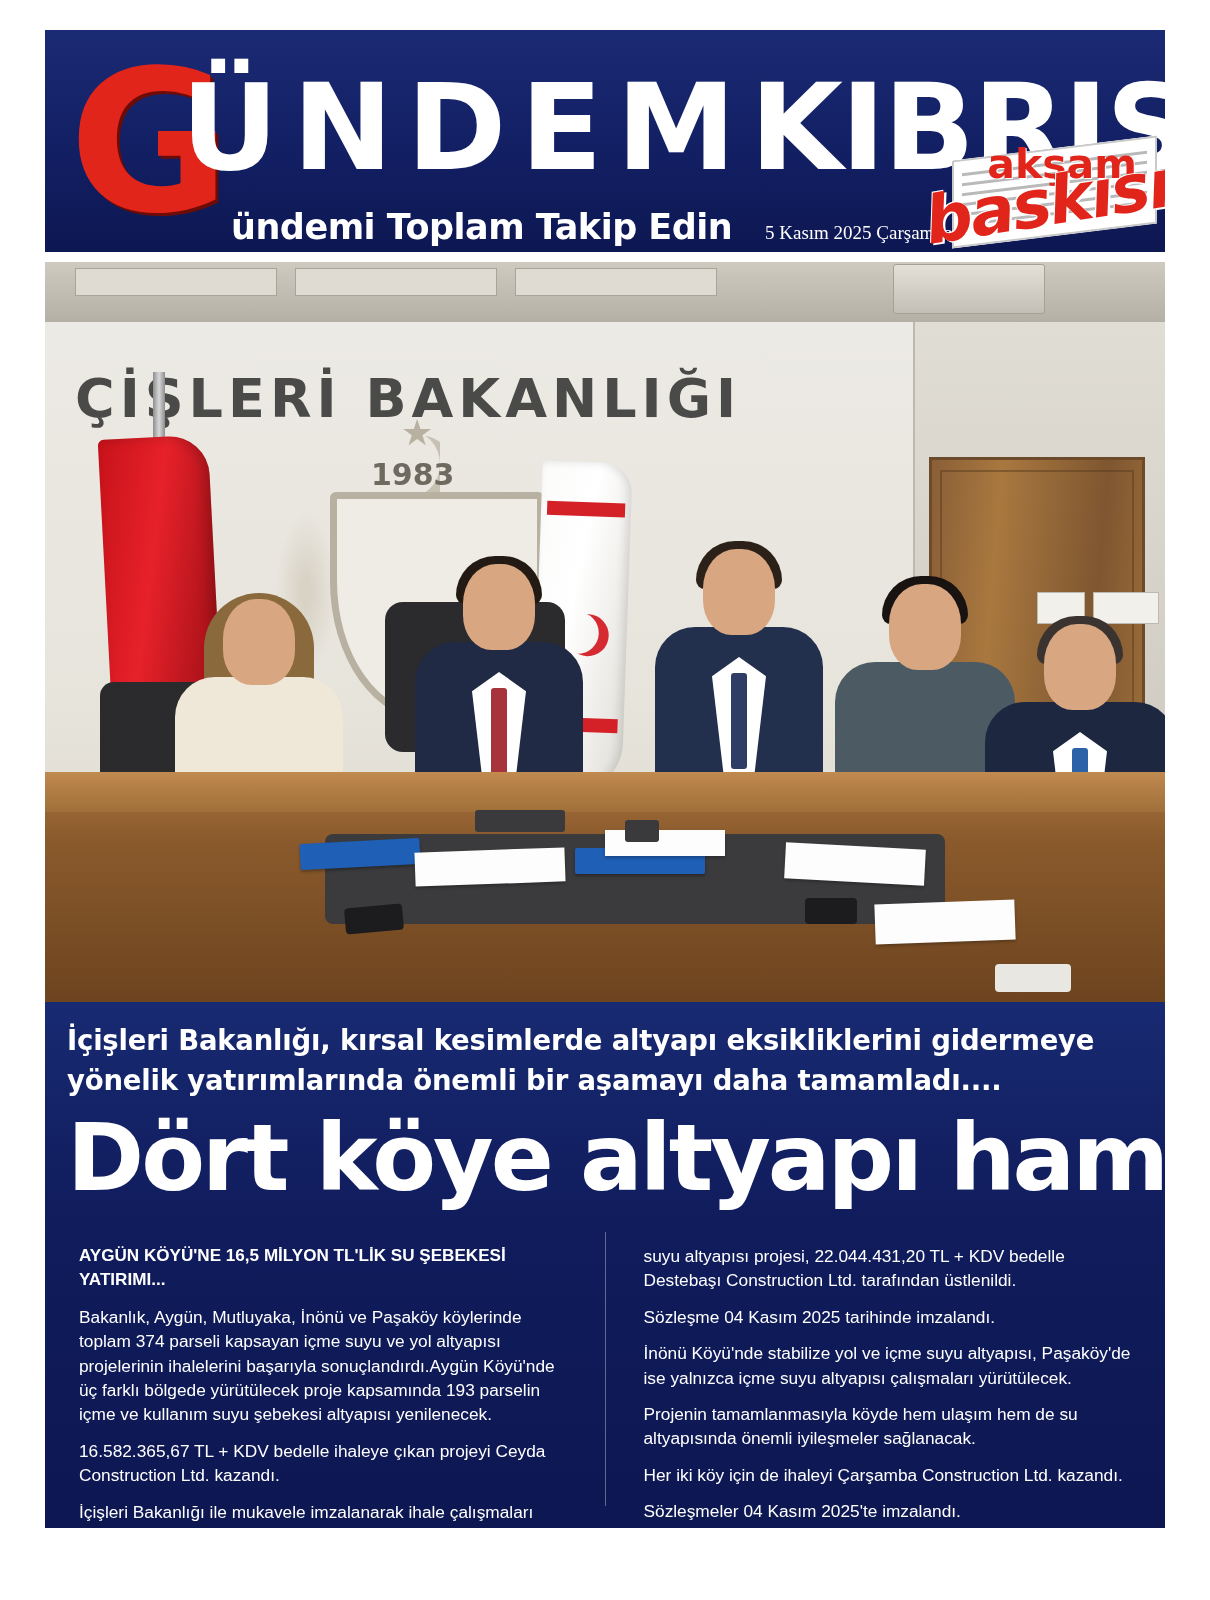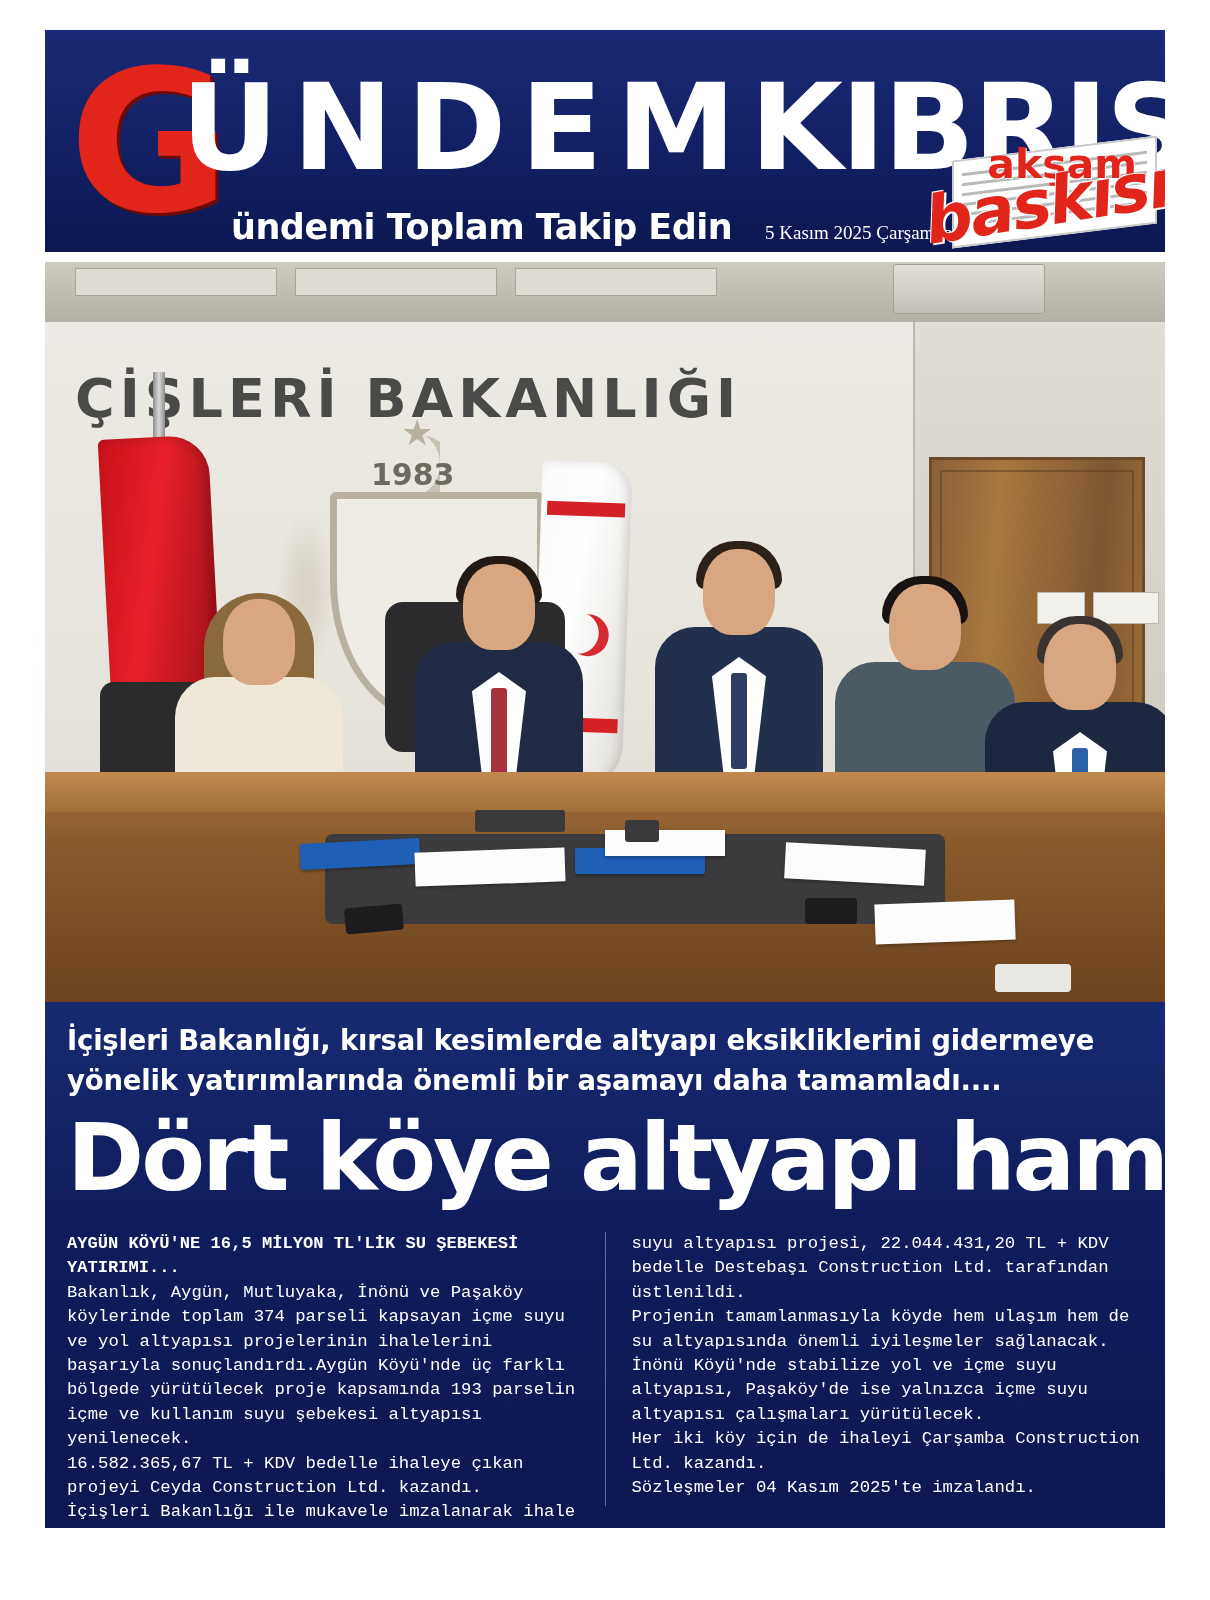--- a/index.html
+++ b/index.html
@@ -349,21 +349,21 @@
     height: 310px;
   }
   .col {
     flex: 1 1 0;
     color: #ffffff;
     font-family: "Liberation Sans", sans-serif;
     font-size: 17.3px;
     line-height: 24.4px;
   }
   .col + .col { border-left: 1px solid rgba(255,255,255,0.35); padding-left: 26px; }
-  .col p { margin: 0; font-family: Liberation Mono, monospace; }
+  .col p { margin: 12px; }
   .sub {
     font-weight: bold;
     font-size: 17.1px;
   }
 </style>
 </head>
 <body>
 
 <div class="page">
 
@@ -493,20 +493,21 @@
   <div class="body-wrap">
     <div class="col">
       <p class="sub">AYGÜN KÖYÜ'NE 16,5 MİLYON TL'LİK SU ŞEBEKESİ YATIRIMI...</p>
       <p>Bakanlık, Aygün, Mutluyaka, İnönü ve Paşaköy köylerinde toplam 374 parseli kapsayan içme suyu ve yol altyapısı projelerinin ihalelerini başarıyla sonuçlandırdı.Aygün Köyü'nde üç farklı bölgede yürütülecek proje kapsamında 193 parselin içme ve kullanım suyu şebekesi altyapısı yenilenecek.</p>
       <p>16.582.365,67 TL + KDV bedelle ihaleye çıkan projeyi Ceyda Construction Ltd. kazandı.</p>
       <p>İçişleri Bakanlığı ile mukavele imzalanarak ihale çalışmaları resmen başlatıldı.</p>
       <p>Mutluyaka Köyü'nde 65 parseli kapsayan stabilize yol ve içme</p>
     </div>
     <div class="col">
       <p>suyu altyapısı projesi, 22.044.431,20 TL + KDV bedelle Destebaşı Construction Ltd. tarafından üstlenildi.</p>
+      <p>Sözleşme 04 Kasım 2025 tarihinde imzalandı.</p>
+      <p>İnönü Köyü'nde stabilize yol ve içme suyu altyapısı, Paşaköy'de ise yalnızca içme suyu altyapısı çalışmaları yürütülecek.</p>
       <p>Projenin tamamlanmasıyla köyde hem ulaşım hem de su altyapısında önemli iyileşmeler sağlanacak.</p>
-      <p>İnönü Köyü'nde stabilize yol ve içme suyu altyapısı, Paşaköy'de ise yalnızca içme suyu altyapısı çalışmaları yürütülecek.</p>
       <p>Her iki köy için de ihaleyi Çarşamba Construction Ltd. kazandı.</p>
       <p>Sözleşmeler 04 Kasım 2025'te imzalandı.</p>
     </div>
   </div>
 
 </div>
 
 </body></html>

